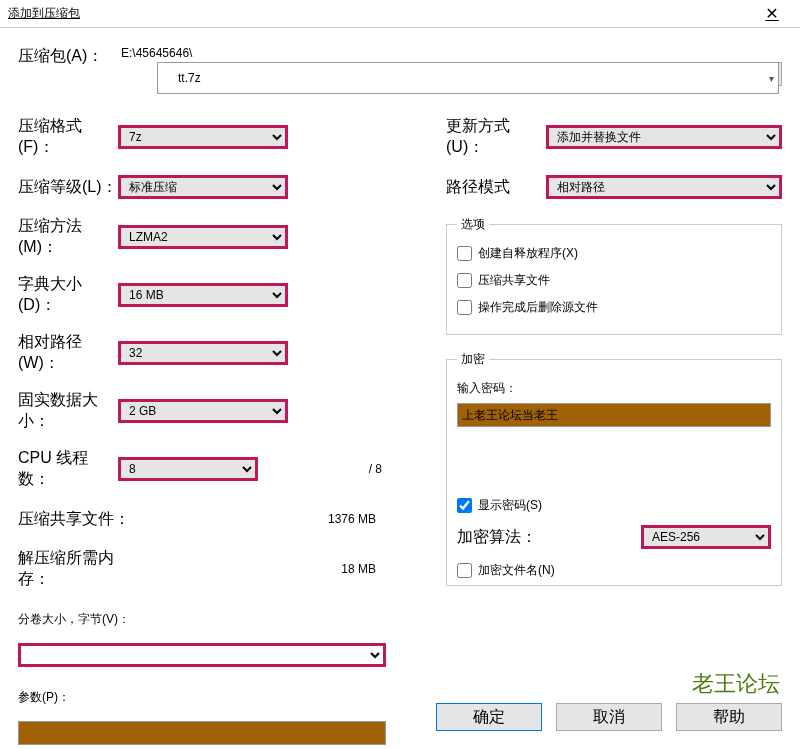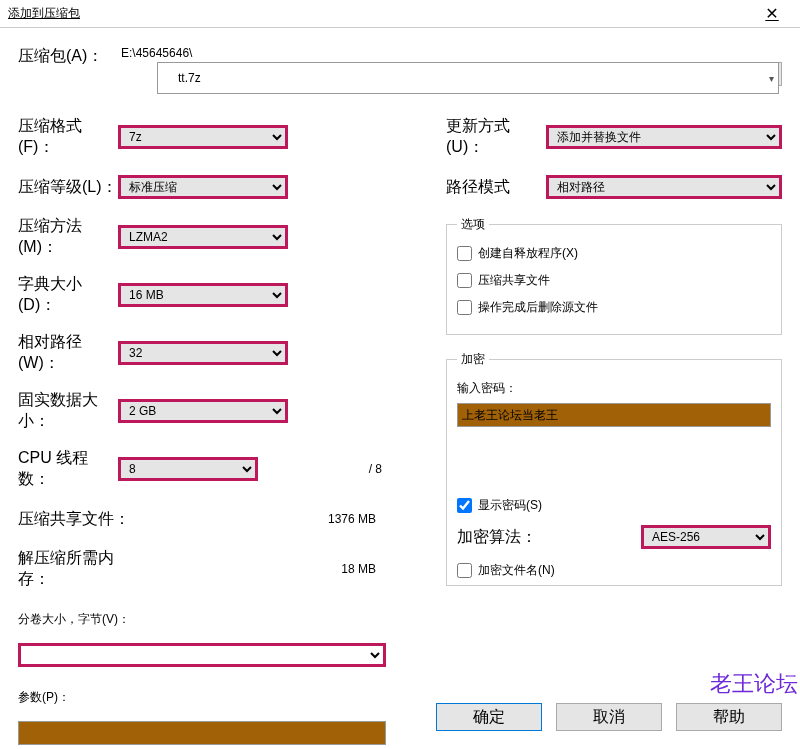--- a/index.html
+++ b/index.html
@@ -25,21 +25,21 @@
 .val-right { text-align: right; flex: 1; padding-right: 10px; }
 .suffix { margin-left: 8px; }
 fieldset { border: 1px solid #ccc; padding: 12px 10px 8px 10px; margin-bottom: 16px; }
 legend { padding: 0 4px; font-size: 12px; }
 .chk { display: flex; align-items: center; margin-bottom: 10px; }
 .chk input { width: 15px; height: 15px; margin-right: 6px; }
 .pwd-input { width: 100%; border: 1px solid #0078d7; height: 24px; padding: 0 6px; font-size: 12px; outline: none; }
 .bottom-btns { position: absolute; bottom: 18px; right: 18px; display: flex; gap: 14px; }
 .btn { width: 106px; height: 28px; background: #e5e5e5; border: 1px solid #aaa; font-size: 16px; cursor: pointer; }
 .btn.primary { border: 1px solid #0078d7; background: #e5e5e5; }
-.watermark { position: absolute; right: 2px; bottom: 50px; color: #6d28d9; font-size: 22px; pointer-events: none; }
+.watermark { position: absolute; right: 20px; bottom: 50px; color: #4d7c0f; font-size: 22px; pointer-events: none; }
 .watermark2 { position: absolute; right: 20px; bottom: 30px; color: #f2c9c9; font-size: 12px; pointer-events: none; }
 .full-input { width: 100%; }
 .w360 { width: 368px; }
 </style>
 </head>
 <body>
 
 <div class="titlebar">
   <span class="title">添加到压缩包</span>
   <span class="close">✕</span>

